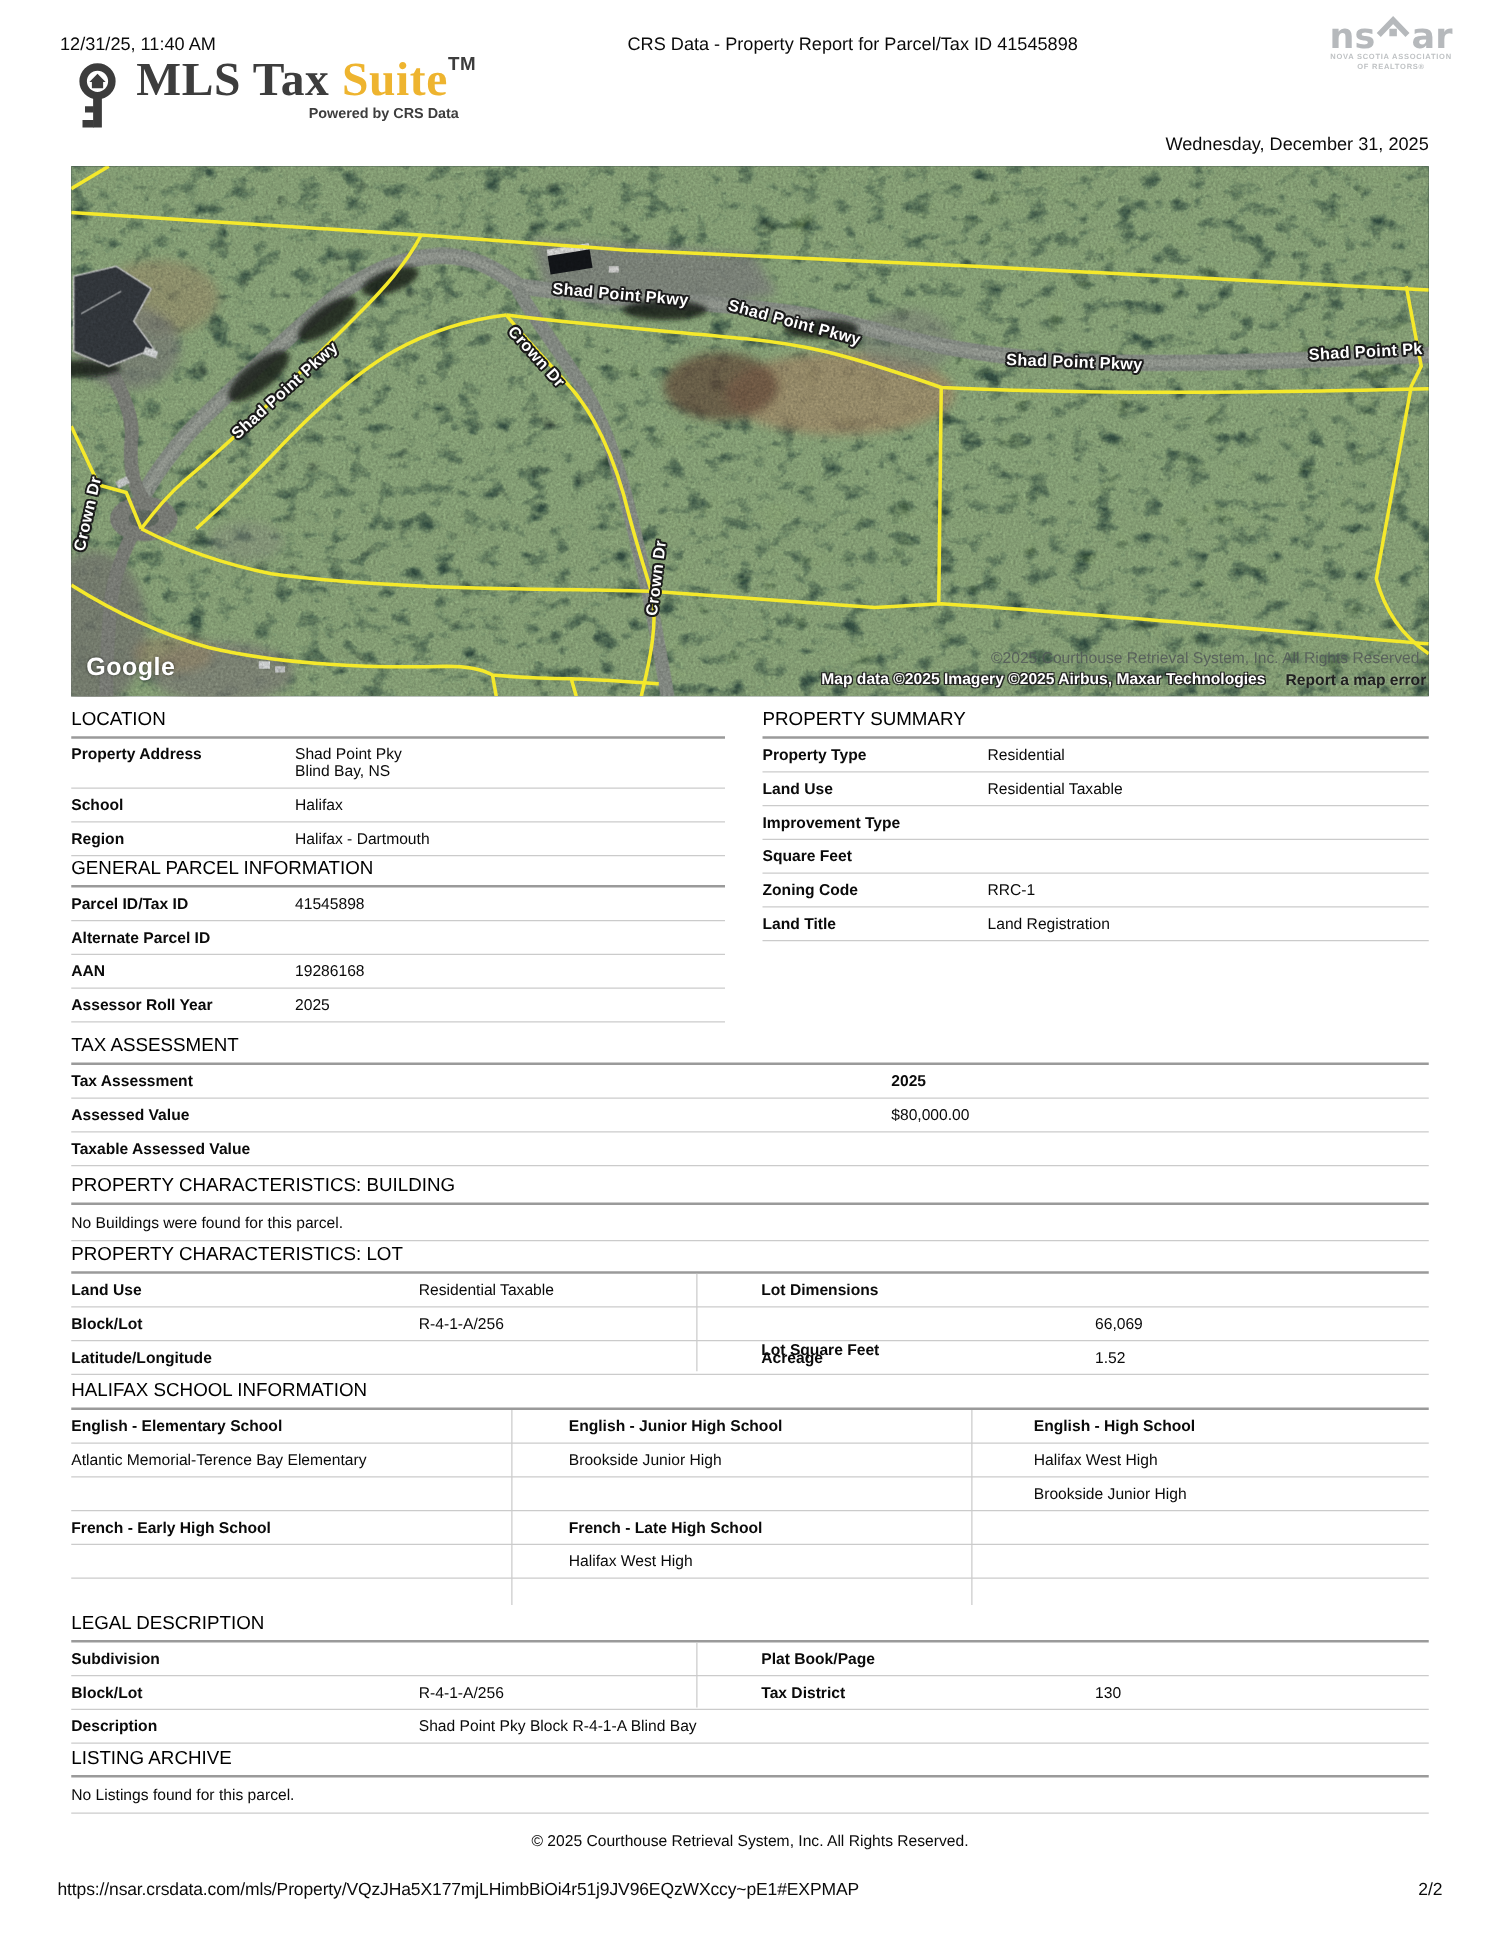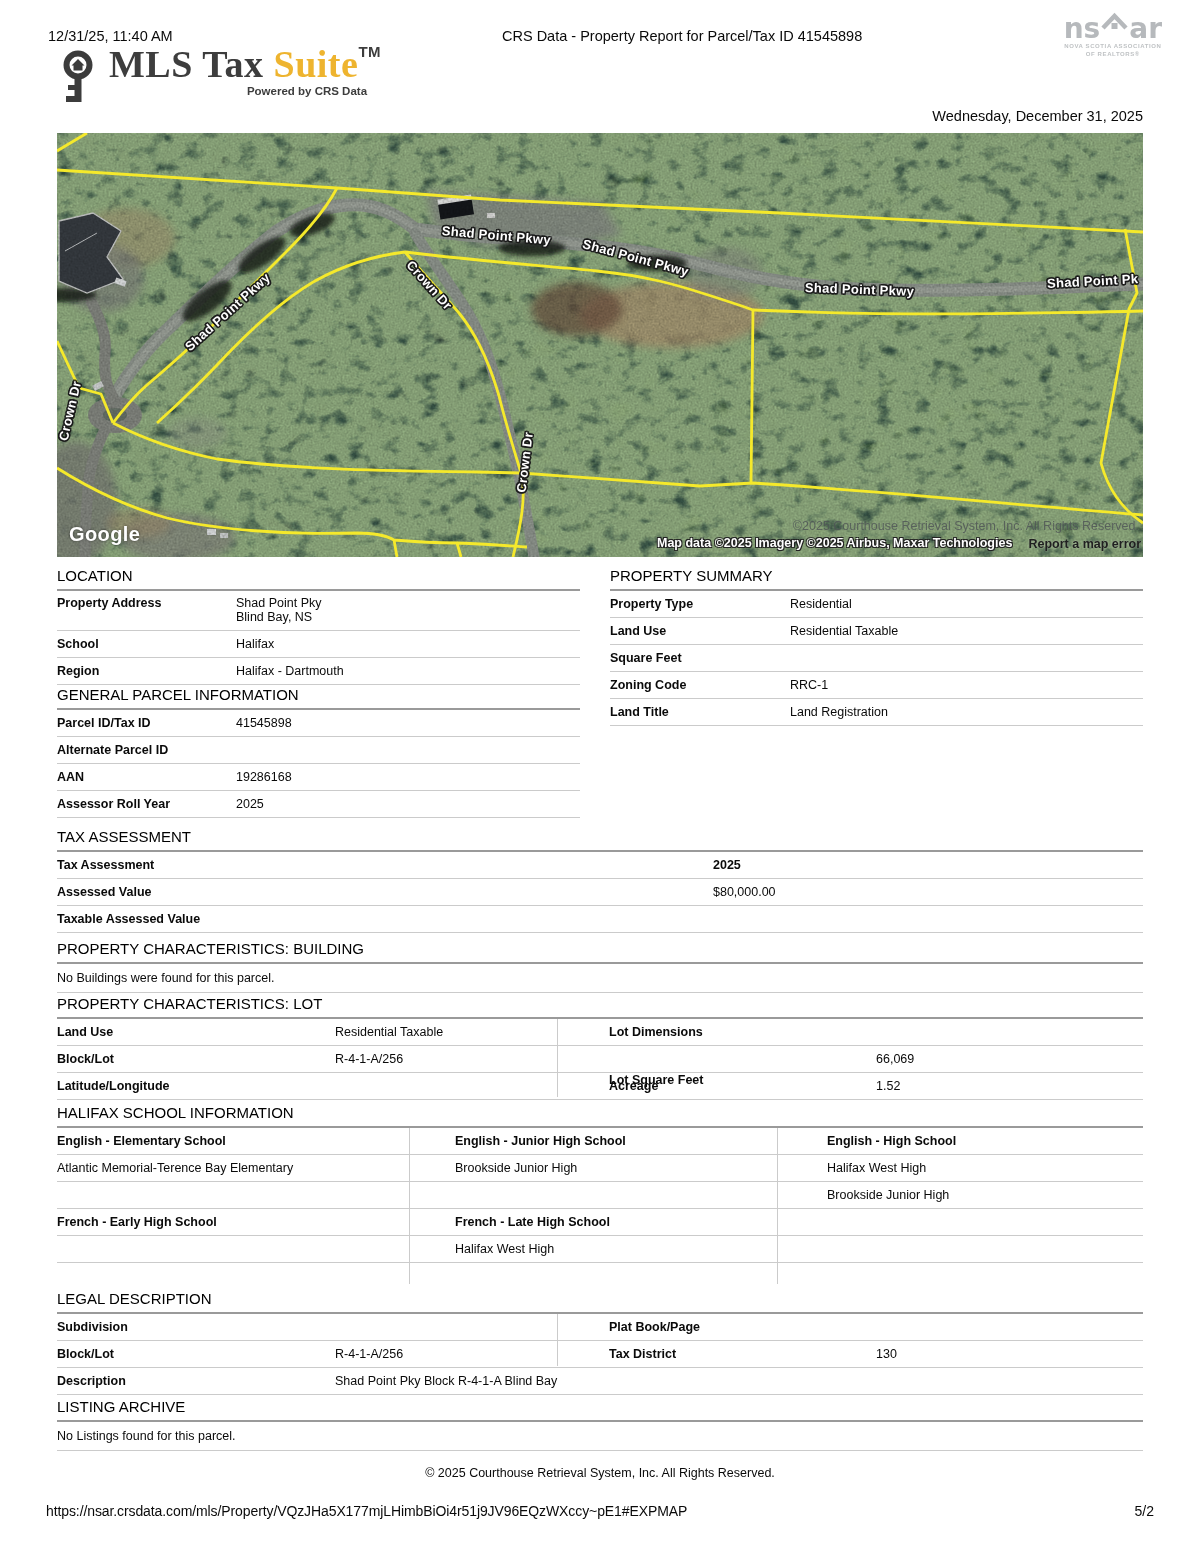--- a/index.html
+++ b/index.html
@@ -232,20 +232,24 @@
     <h2 class="title">PROPERTY SUMMARY</h2>
     <div class="row">
       <span class="lb">Property Type</span>
       <span class="vl" style="left:180px;">Residential</span>
     </div>
     <div class="row">
       <span class="lb">Land Use</span>
       <span class="vl" style="left:180px;">Residential Taxable</span>
     </div>
     <div class="row">
+      <span class="lb">Improvement Type</span>
+      <span class="vl" style="left:180px;"></span>
+    </div>
+    <div class="row">
       <span class="lb">Square Feet</span>
       <span class="vl" style="left:180px;"></span>
     </div>
     <div class="row">
       <span class="lb">Zoning Code</span>
       <span class="vl" style="left:180px;">RRC-1</span>
     </div>
     <div class="row">
       <span class="lb">Land Title</span>
       <span class="vl" style="left:180px;">Land Registration</span>
@@ -378,15 +382,15 @@
 
   <div class="sec" style="top:1396px;">
     <h2 class="title">LISTING ARCHIVE</h2>
     <div class="row note">
       <span class="notetext">No Listings found for this parcel.</span>
     </div>
   </div>
 
   <div style="position:absolute;left:0;right:0;top:1466px;text-align:center;font-size:12.5px;">© 2025 Courthouse Retrieval System, Inc. All Rights Reserved.</div>
   <div style="position:absolute;left:46px;top:1503px;font-size:14px;letter-spacing:-0.1px;">https://nsar.crsdata.com/mls/Property/VQzJHa5X177mjLHimbBiOi4r51j9JV96EQzWXccy~pE1#EXPMAP</div>
-  <div style="position:absolute;right:46px;top:1503px;font-size:14px;">5/2</div>
+  <div style="position:absolute;right:46px;top:1503px;font-size:14px;">2/2</div>
 
 </div>
 
 </body></html>

